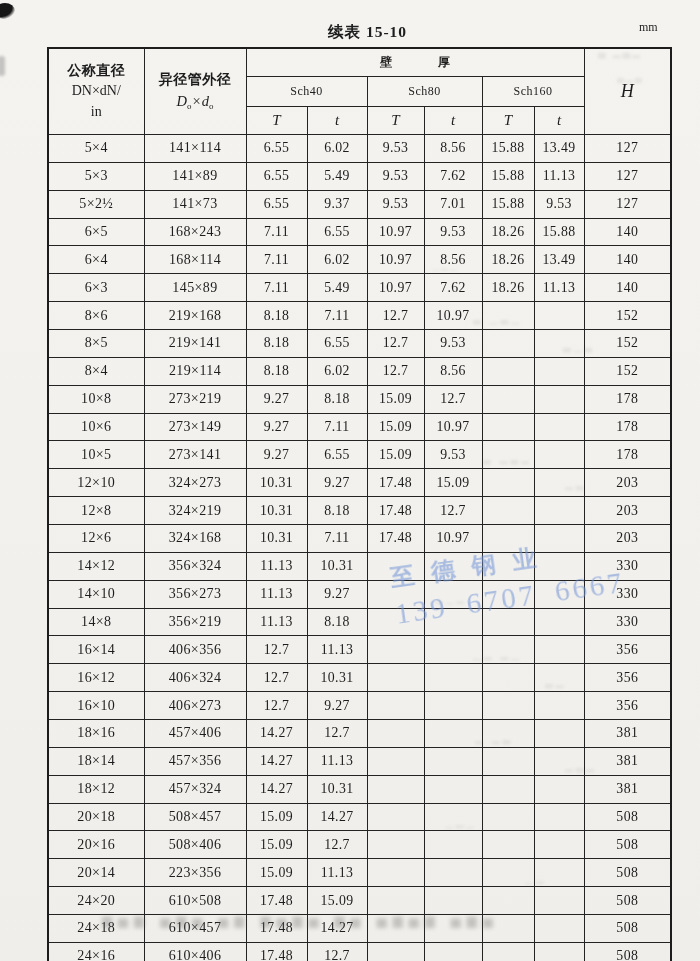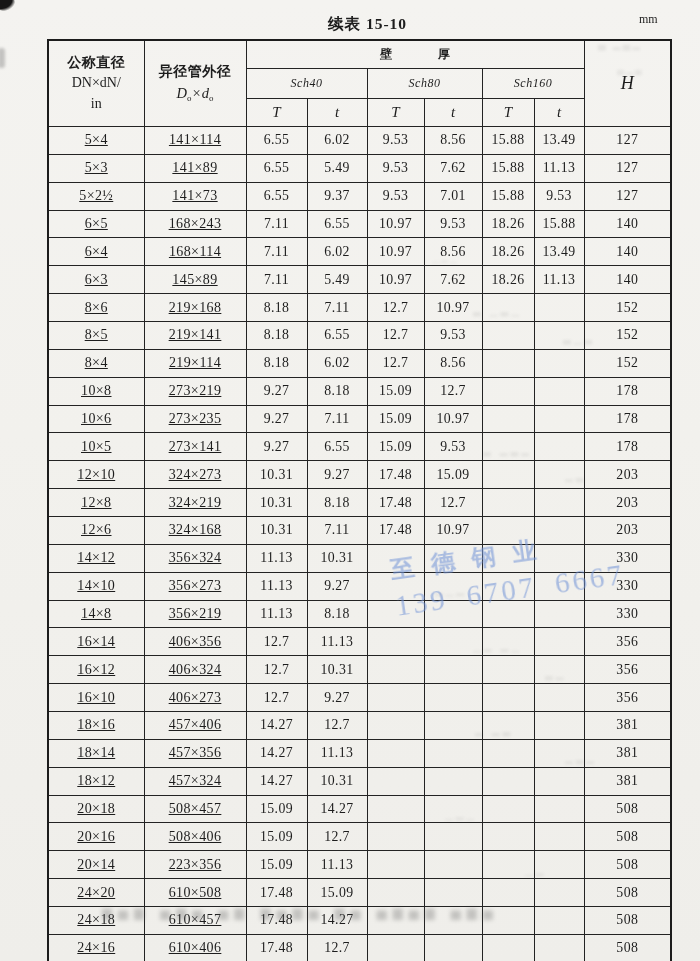--- a/index.html
+++ b/index.html
@@ -2,54 +2,54 @@
 <html><head>
 <meta charset="utf-8">
 <style>
   html,body{margin:0;padding:0;}
   body{
     width:700px;height:961px;position:relative;overflow:hidden;
     background:linear-gradient(180deg,#f4f3f0 0%,#f2f1ed 45%,#efeeea 100%);
     font-family:"Liberation Serif","DejaVu Serif",serif;
     color:#1d1d1d;
   }
-  .page{position:absolute;inset:0;}
+  .page{position:absolute;inset:0;margin-top:8px;}
   
   .smudge-tl{position:absolute;left:-5px;top:-5px;width:20px;height:16px;
     background:radial-gradient(ellipse at 30% 30%,#161616 0 55%,rgba(20,20,20,0) 75%);
     border-radius:50%;}
   .smudge-edge{position:absolute;left:-2px;top:48px;width:7px;height:20px;
     background:#6a6a6a;opacity:.35;filter:blur(1.5px);border-radius:3px;}
   
   .page-title{position:absolute;left:328px;top:14px;font-size:15.5px;font-weight:600;letter-spacing:1px;}
   .unit-label{position:absolute;left:639px;top:12px;font-size:12px;}
   
   table.spec{position:absolute;left:47px;top:39px;width:623px;
     border-collapse:collapse;table-layout:fixed;}
   table.spec th,table.spec td{
     border:1.5px solid #232323;text-align:center;vertical-align:middle;
     padding:0;overflow:hidden;white-space:nowrap;}
   table.spec{border:2.2px solid #1c1c1c;}
   thead th{font-weight:600;font-size:12px;}
   tr.tier1 th{height:27px;}
-  tr.tier2 th{height:29px;font-style:italic;}
+  tr.tier2 th{height:29px;}
   tr.tier3 th{height:27px;}
   th.th-dn,th.th-od{font-size:14px;line-height:1.45;font-weight:600;letter-spacing:.5px;}
   th.th-dn .latin,th.th-od .formula{font-weight:500;letter-spacing:0;}
   .formula{font-size:14.5px;}
   .formula i{font-style:italic;}
   .formula sub{font-size:9px;vertical-align:-3px;}
   .formula .times{padding:0 1px;}
   th.th-wall .wall-left{margin-right:46px;}
   th.th-sch{font-weight:500;letter-spacing:.5px;}
   th.th-tt i,th.th-h i{font-style:italic;font-weight:500;font-family:"Liberation Serif",serif;}
   th.th-tt{font-size:15px;}
   th.th-h{font-size:18px;}
   tbody td{height:26.87px;font-size:13.8px;letter-spacing:.4px;}
-  tbody td.cell-dn,tbody td.cell-od{font-size:14px;text-decoration:underline;}
+  tbody td.cell-dn,tbody td.cell-od{font-size:14px;}
   
   .watermark{position:absolute;left:392px;top:538px;transform:rotate(-8deg);
     color:rgba(118,150,216,.58);pointer-events:none;}
   .watermark .wm1{font-size:24px;letter-spacing:17px;font-weight:600;filter:blur(.4px);}
   .watermark .wm2{font-size:29px;letter-spacing:3px;word-spacing:9px;margin-top:4px;filter:blur(.4px);}
   
   .bleed{position:absolute;color:#5f5f5f;transform:scaleX(-1);pointer-events:none;
     font-family:"DejaVu Sans",sans-serif;line-height:1;}
 </style>
 </head>
@@ -209,21 +209,21 @@
           <td class="cell-sch40-T">9.27</td>
           <td class="cell-sch40-t">8.18</td>
           <td class="cell-sch80-T">15.09</td>
           <td class="cell-sch80-t">12.7</td>
           <td class="cell-sch160-T"></td>
           <td class="cell-sch160-t"></td>
           <td class="cell-h">178</td>
         </tr>
         <tr>
           <td class="cell-dn">10×6</td>
-          <td class="cell-od">273×235</td>
+          <td class="cell-od">273×149</td>
           <td class="cell-sch40-T">9.27</td>
           <td class="cell-sch40-t">7.11</td>
           <td class="cell-sch80-T">15.09</td>
           <td class="cell-sch80-t">10.97</td>
           <td class="cell-sch160-T"></td>
           <td class="cell-sch160-t"></td>
           <td class="cell-h">178</td>
         </tr>
         <tr>
           <td class="cell-dn">10×5</td>

